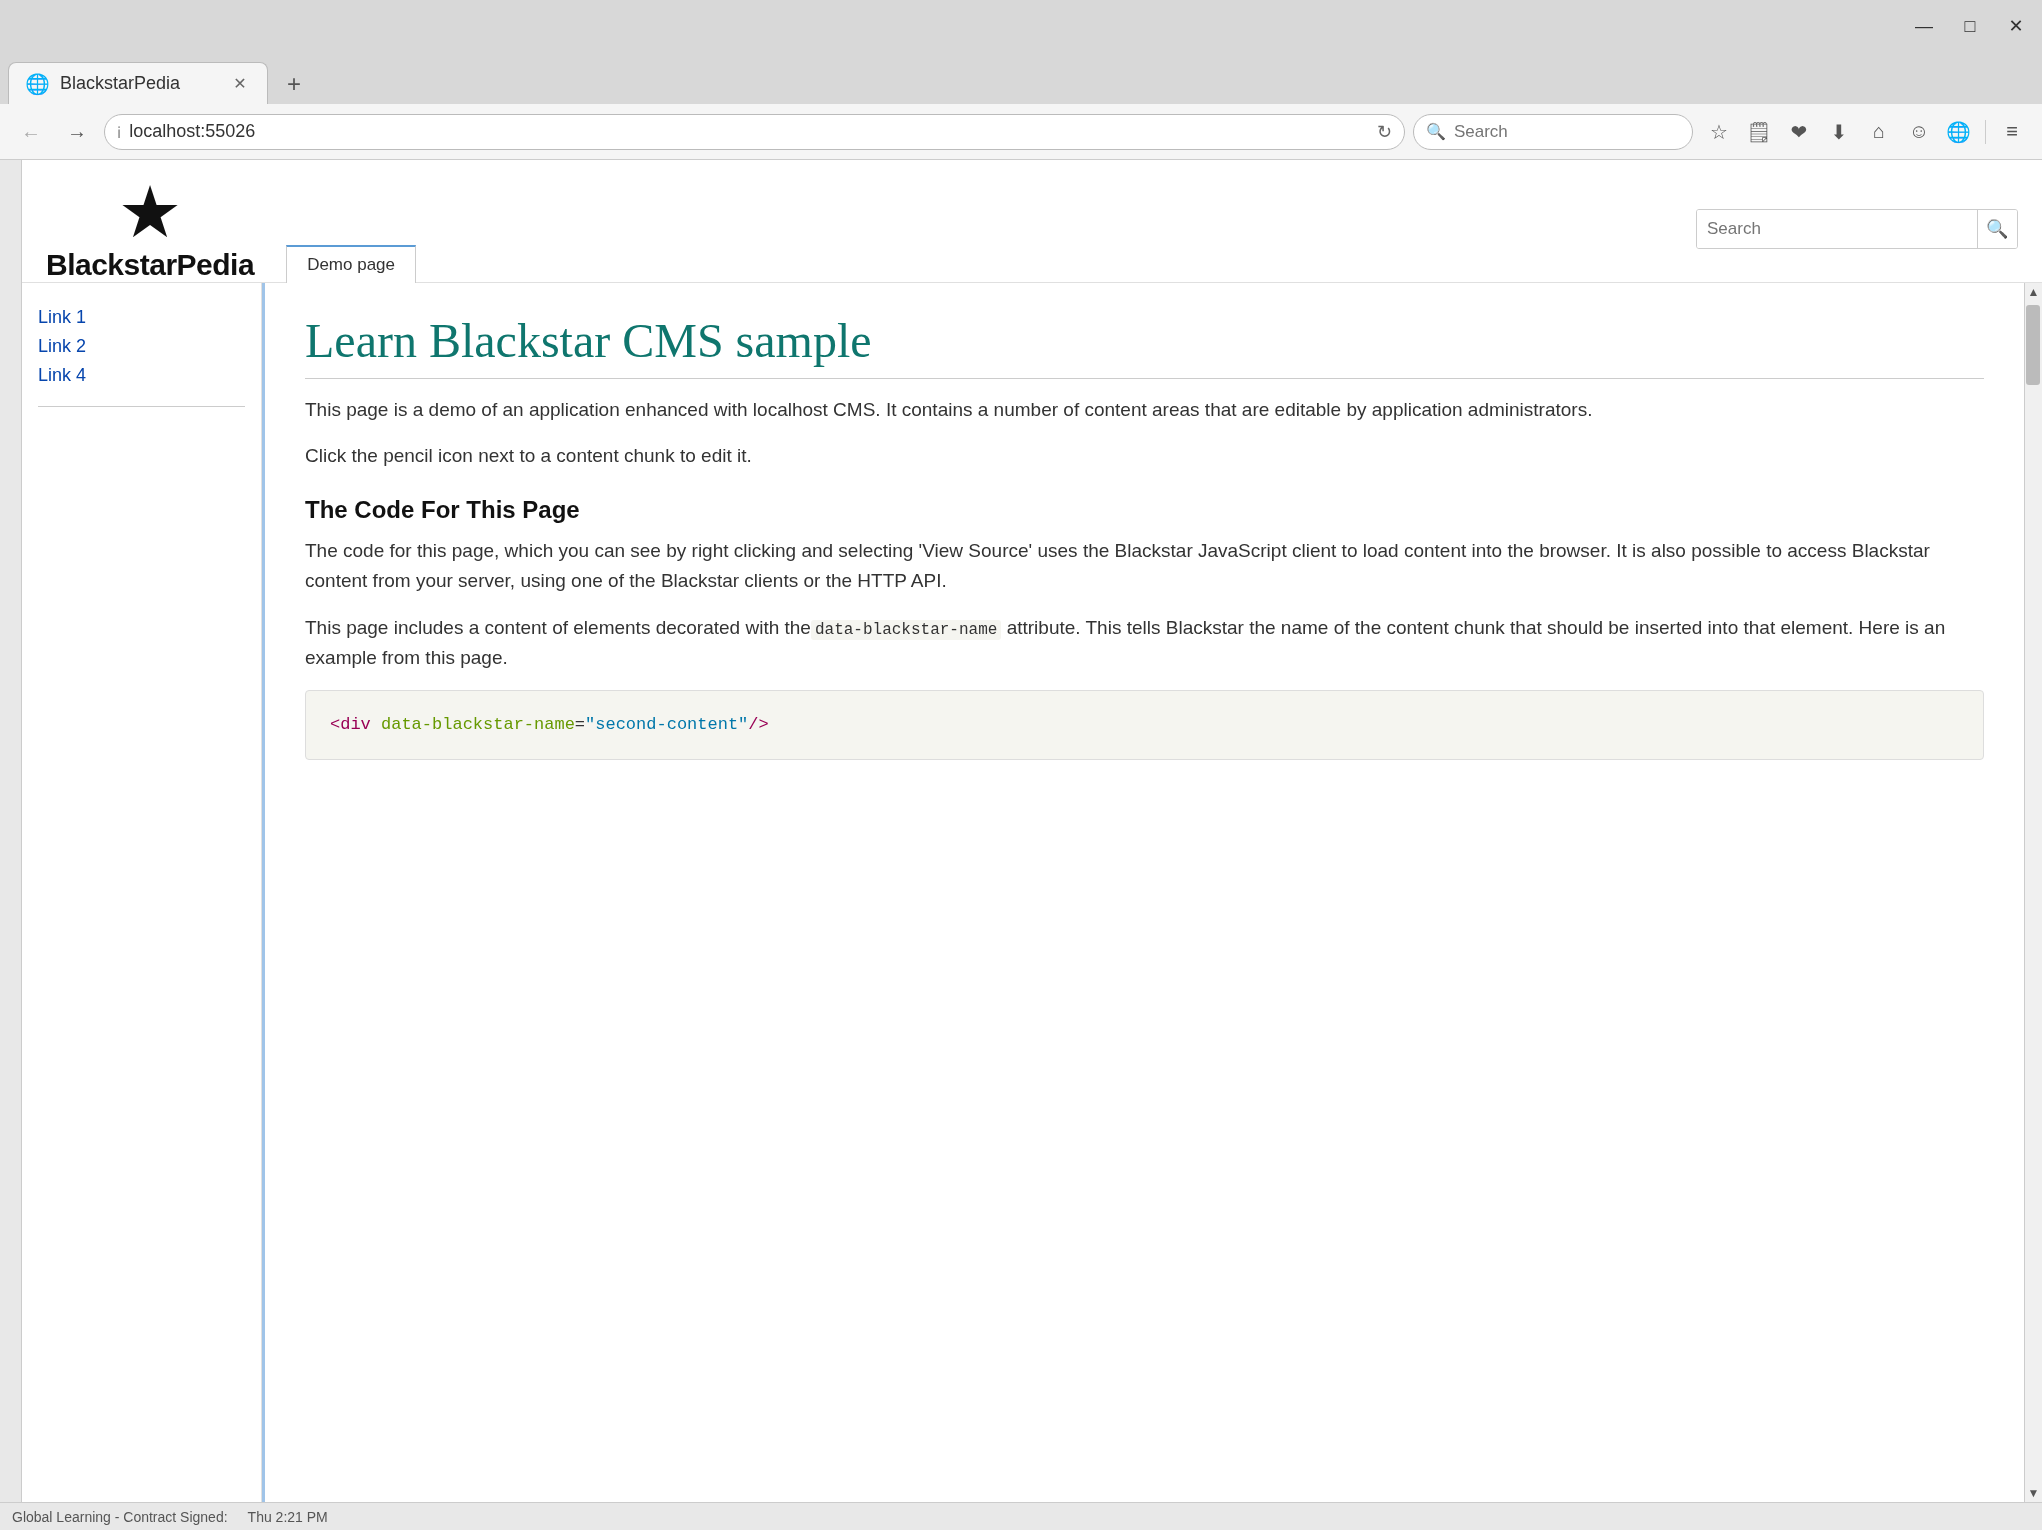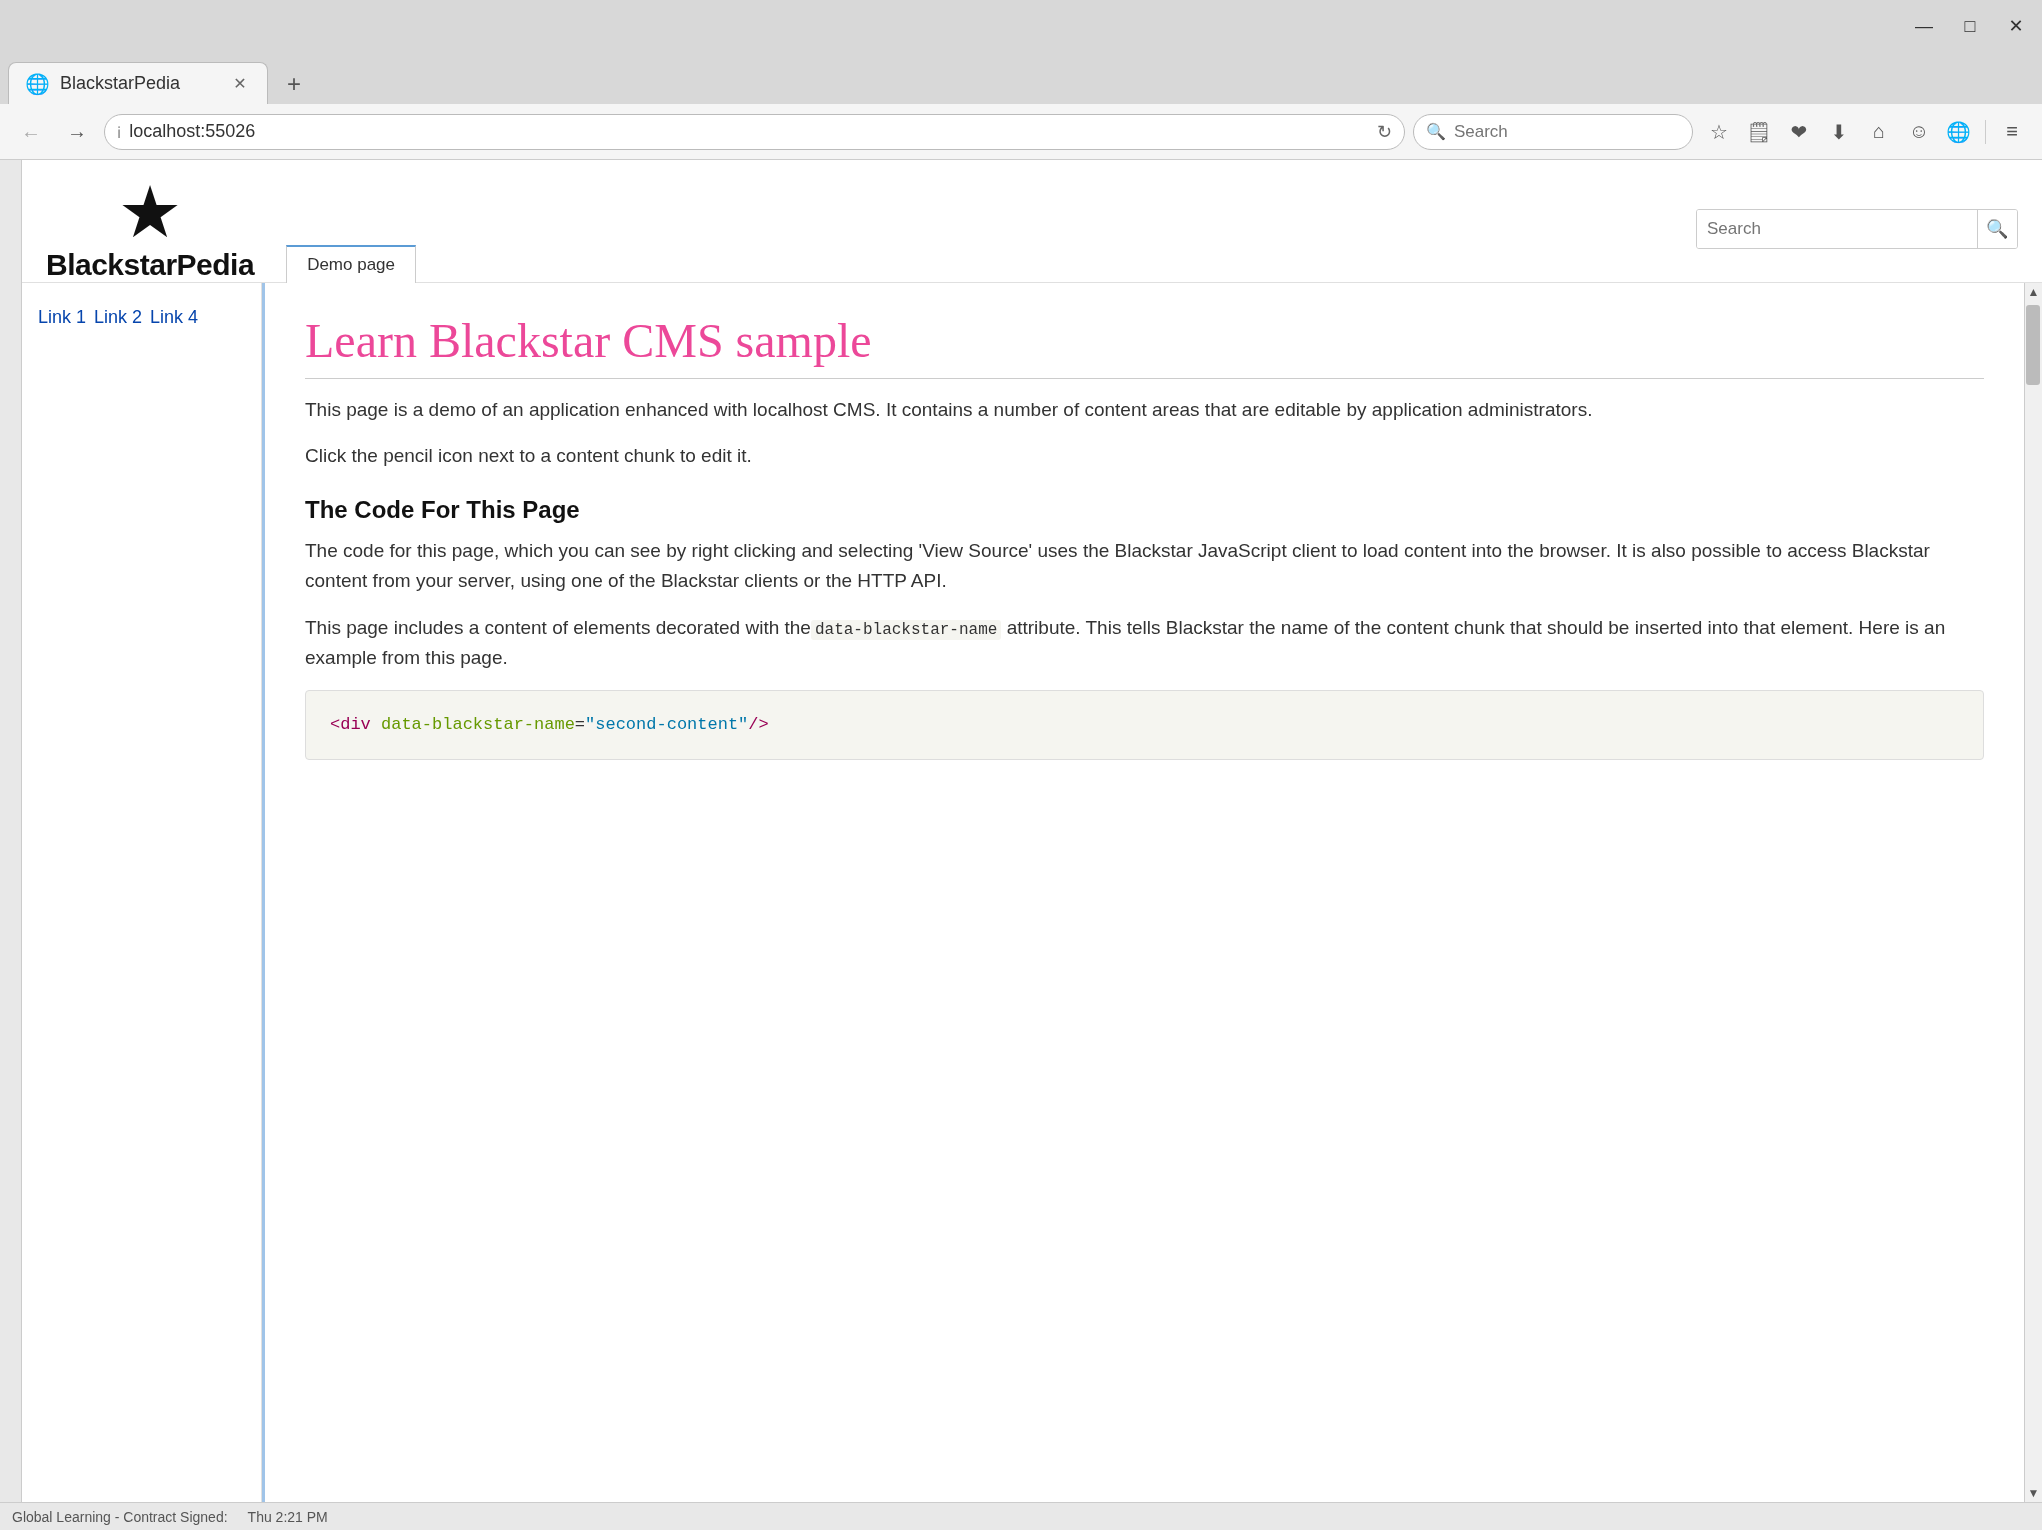--- a/index.html
+++ b/index.html
@@ -295,21 +295,21 @@
 
     
     .wiki-sidebar {
       width: 240px;
       padding: 24px 16px;
       border-right: 1px solid #e0e0e0;
       flex-shrink: 0;
     }
     .wiki-sidebar-links {
       display: flex;
-      flex-direction: row;
+      flex-direction: column;
       gap: 8px;
     }
     .wiki-sidebar-link {
       color: #0645ad;
       font-size: 18px;
       text-decoration: none;
       cursor: pointer;
     }
     .wiki-sidebar-divider {
       border: none;
@@ -321,21 +321,21 @@
     .wiki-main {
       flex: 1;
       padding: 30px 40px;
       overflow-y: auto;
       border-left: 3px solid #a0c4e8;
       background: white;
     }
     .wiki-page-title {
       font-size: 48px;
       font-weight: normal;
-      color: #ec4899;
+      color: #0f766e;
       margin-bottom: 16px;
       padding-bottom: 10px;
       border-bottom: 1px solid #ccc;
       font-family: 'Linux Libertine', Georgia, Times, serif;
     }
     .wiki-para {
       font-size: 19px;
       line-height: 1.6;
       color: #333;
       margin-bottom: 16px;

